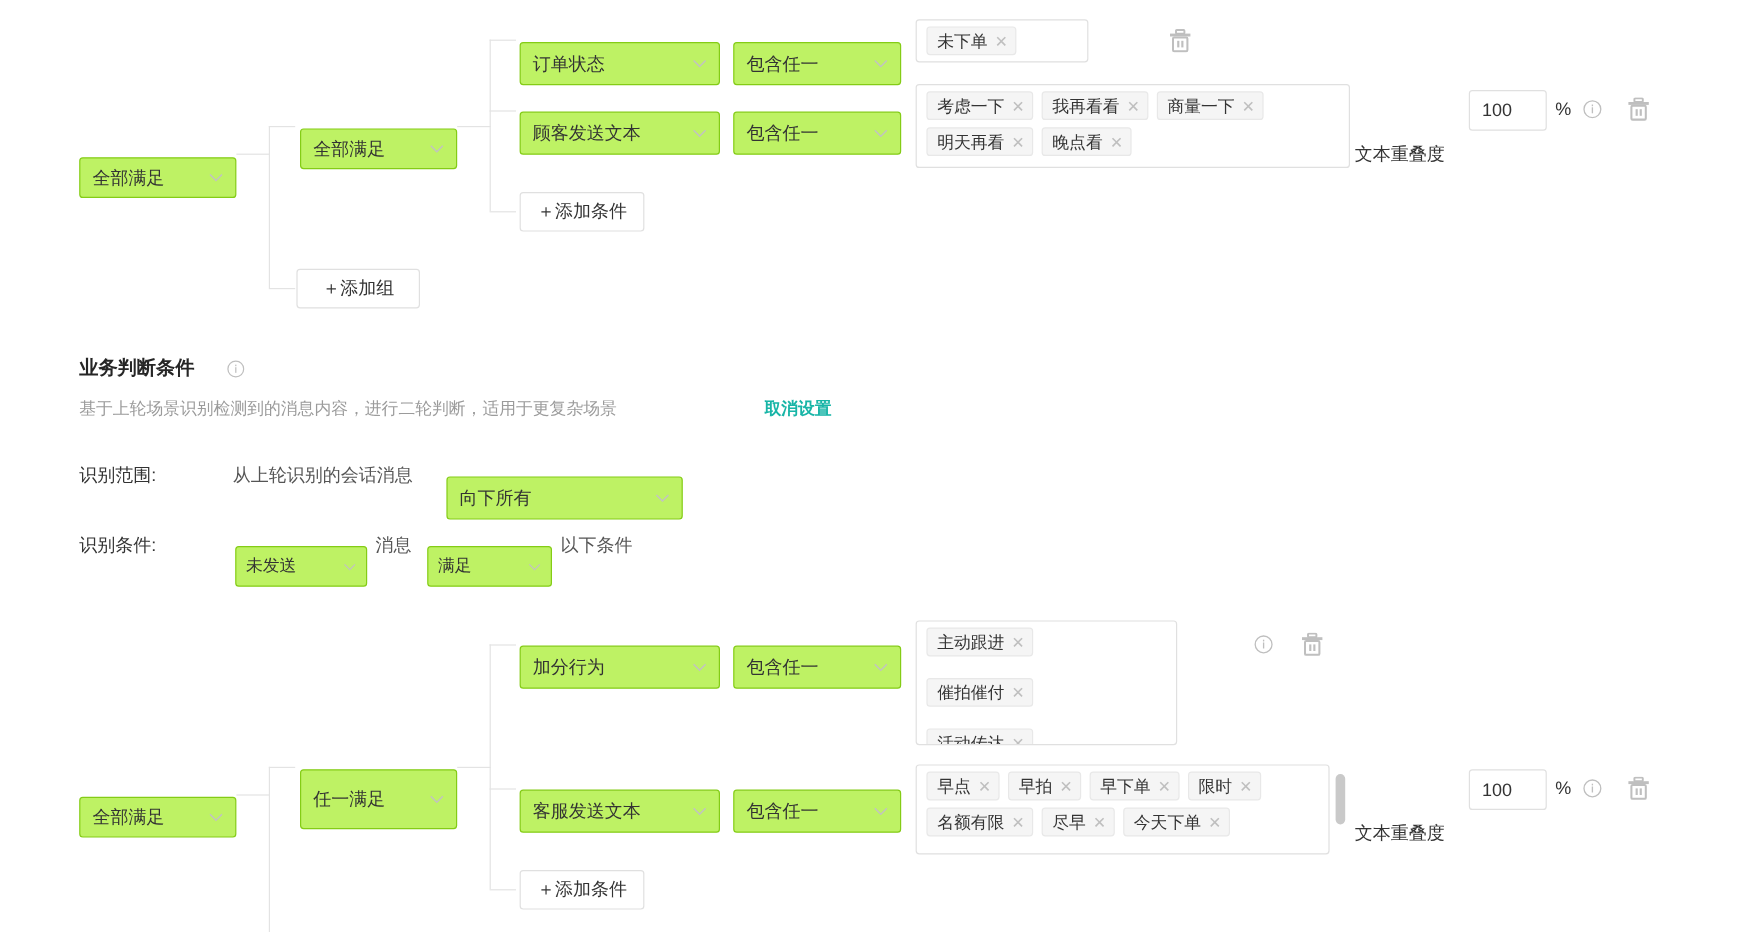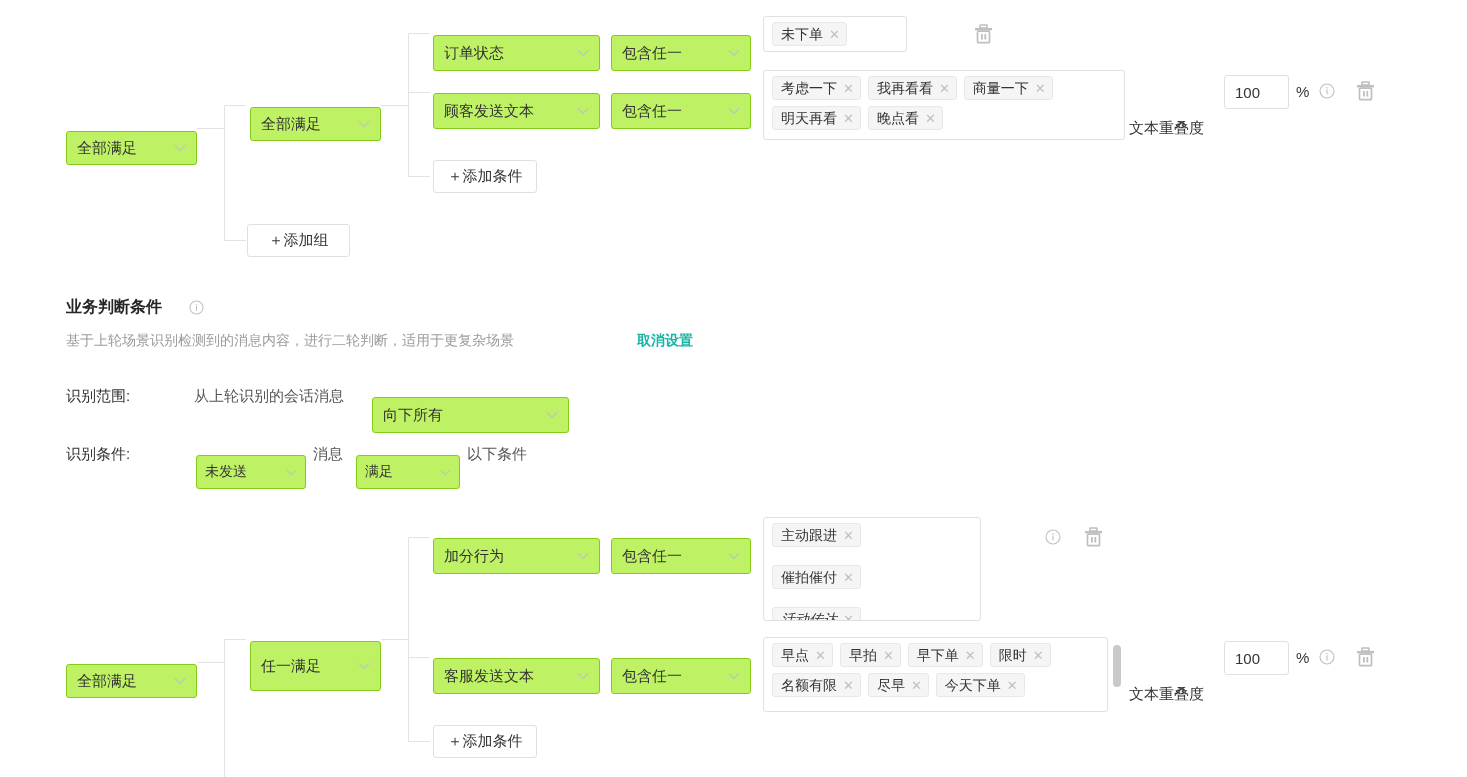--- a/index.html
+++ b/index.html
@@ -375,21 +375,21 @@
     <span class="tag" style="background:#f5f5f5;">
       <span>主动跟进</span>
       <span class="x">✕</span>
     </span>
     <span style="flex-basis:100%; height:0;"></span>
     <span class="tag" style="background:#f5f5f5;">
       <span>催拍催付</span>
       <span class="x">✕</span>
     </span>
     <span style="flex-basis:100%; height:0;"></span>
-    <span class="tag" style="background:#f5f5f5;font-style:italic;">
+    <span class="tag" style="background:#f5f5f5;">
       <span>活动传达</span>
       <span class="x">✕</span>
     </span>
   </div>
   <div class="icn icn-static" style="left:1045px; top:529px;">
     <svg width="16" height="16" viewBox="0 0 16 16">
       <circle cx="8" cy="8" r="7" fill="none" stroke="#bfbfbf" stroke-width="1.1"></circle>
       <rect x="7.45" y="6.4" width="1.1" height="5" fill="#bfbfbf"></rect>
       <rect x="7.45" y="4.1" width="1.1" height="1.4" fill="#bfbfbf"></rect>
     </svg>

